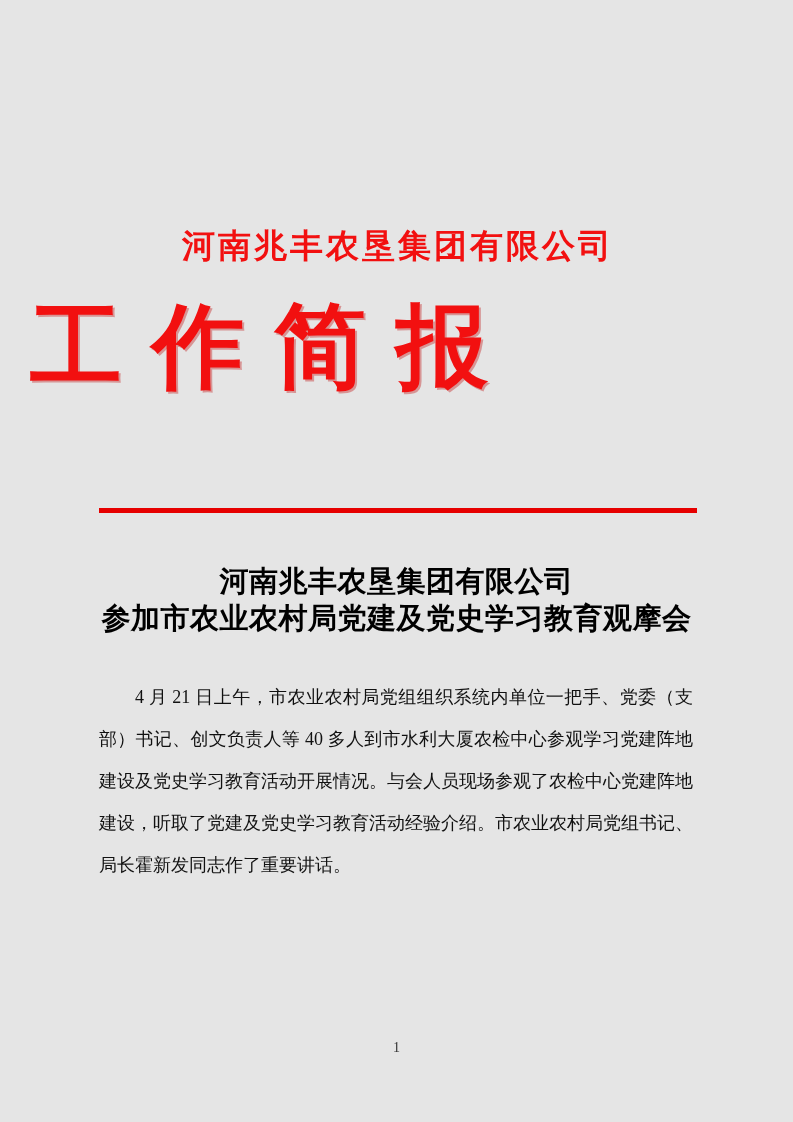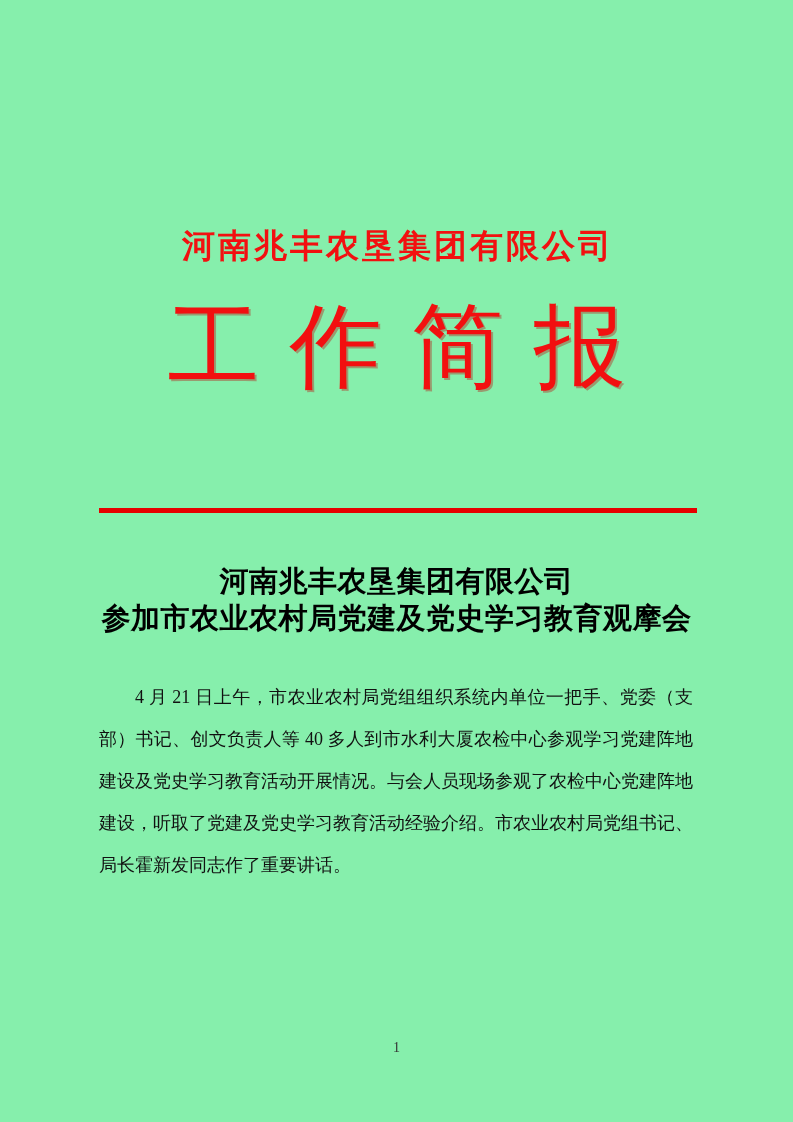--- a/index.html
+++ b/index.html
@@ -4,21 +4,21 @@
 <style>
   html, body {
     margin: 0;
     padding: 0;
     background: #ffffff;
   }
   .page {
     position: relative;
     width: 793px;
     height: 1122px;
-    background: #86efac;
+    background: #e5e5e5;
     overflow: hidden;
     font-family: "Liberation Serif", "DejaVu Serif", serif;
     color: #111;
   }
   .org-title {
     position: absolute;
     top: 224px;
     left: 0;
     right: 0;
     text-align: center;
@@ -27,25 +27,25 @@
     font-weight: bold;
     letter-spacing: 3px;
     text-indent: 3px;
     white-space: nowrap;
   }
   .masthead {
     position: absolute;
     top: 294px;
     left: 0;
     right: 0;
-    text-align: center;
+    text-align: left;
     color: var(--title-red, #f21010);
     font-size: 92px;
     line-height: 106px;
-    font-weight: normal;
+    font-weight: bold;
     letter-spacing: 30px;
     text-indent: 30px;
     white-space: nowrap;
     text-shadow: 2px 2px 0 rgba(190, 0, 0, 0.35);
   }
   .meta-row {
     position: absolute;
     top: 468px;
     left: 99px;
     width: 596px;

